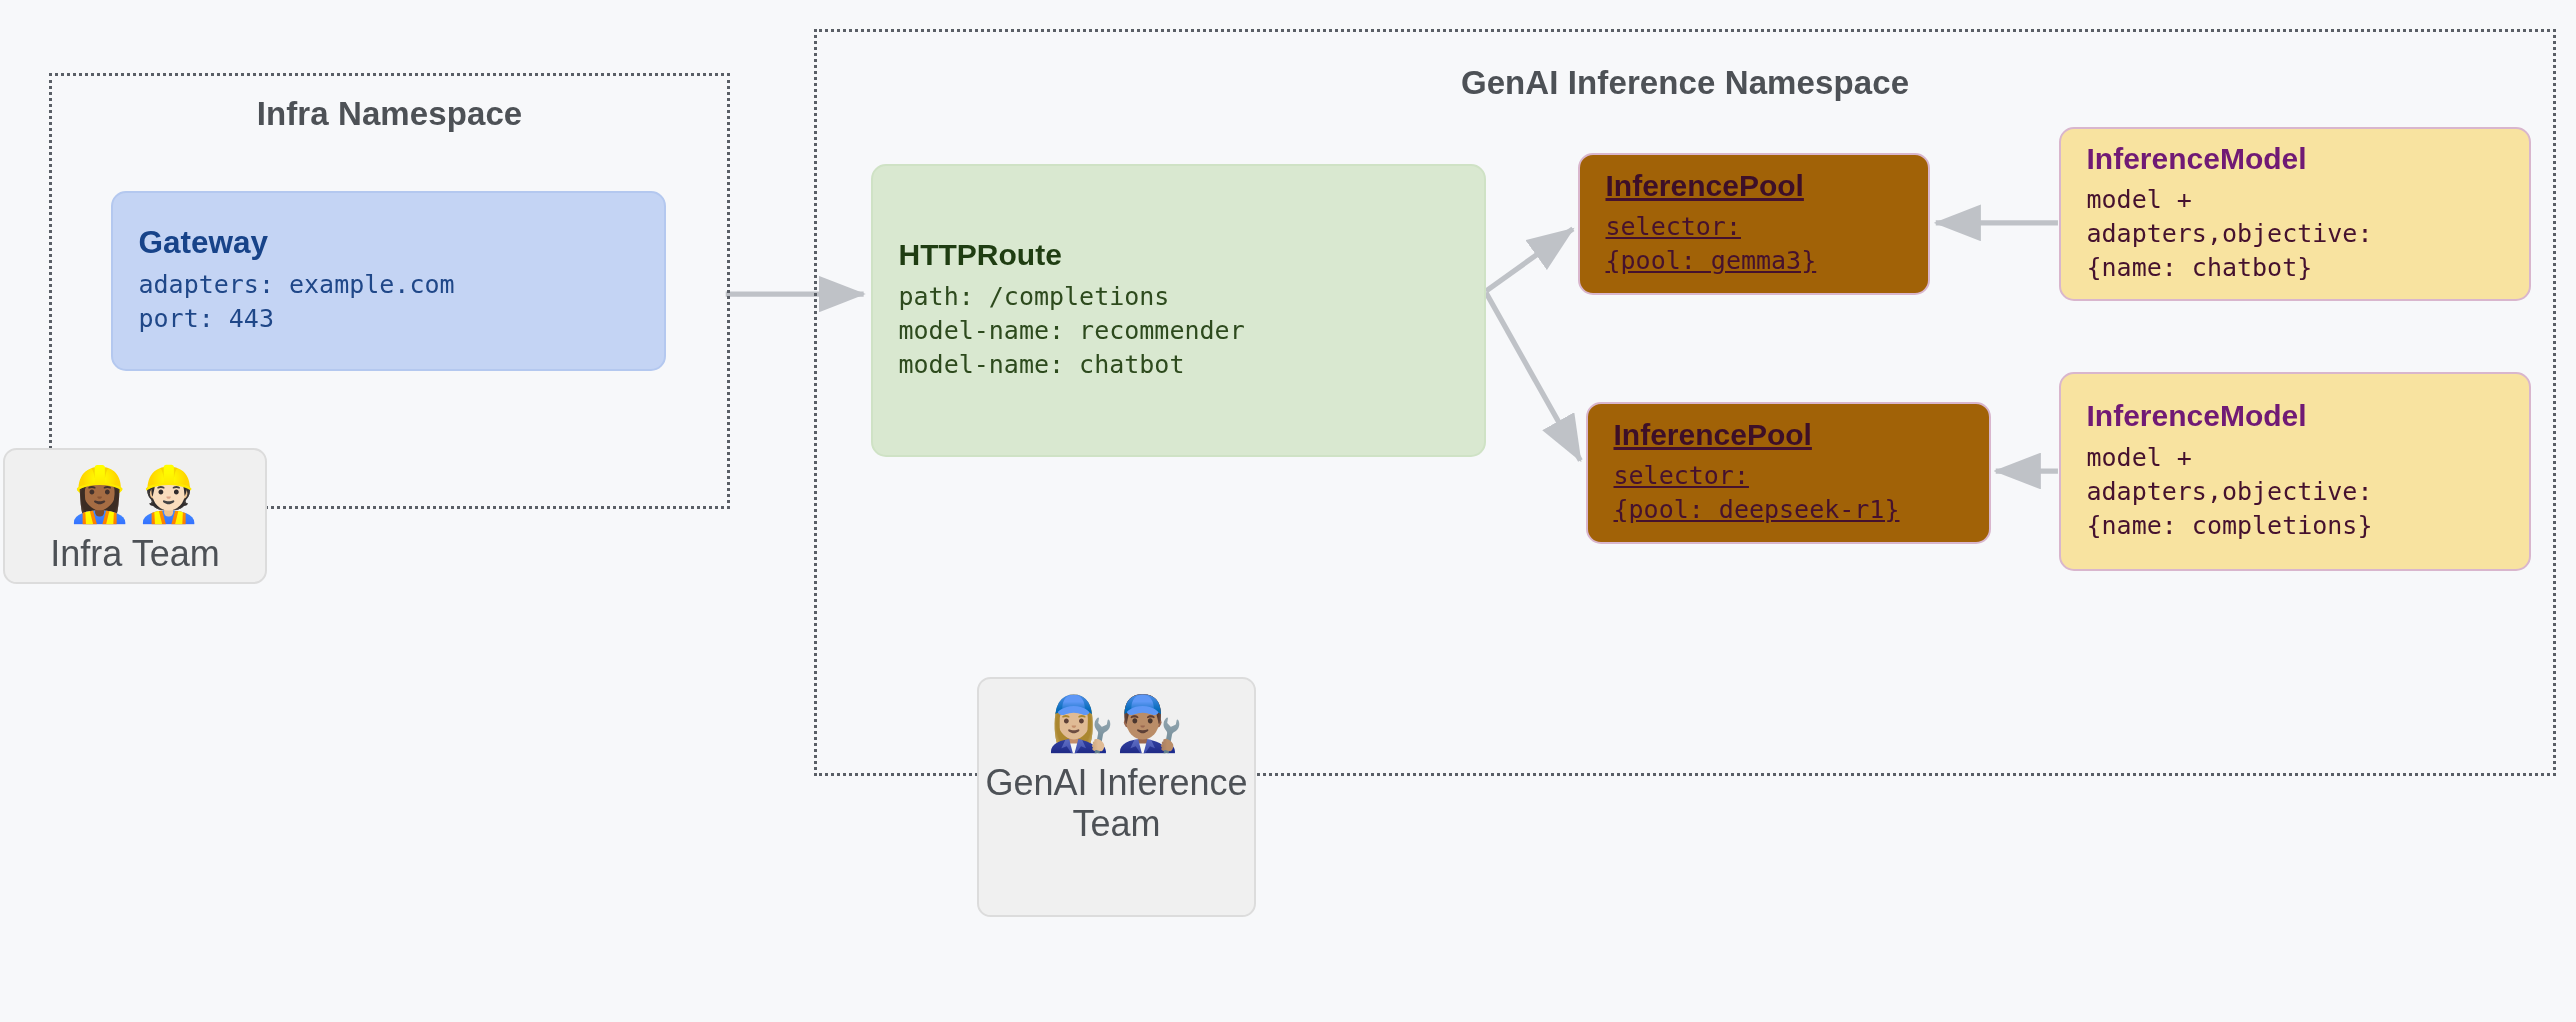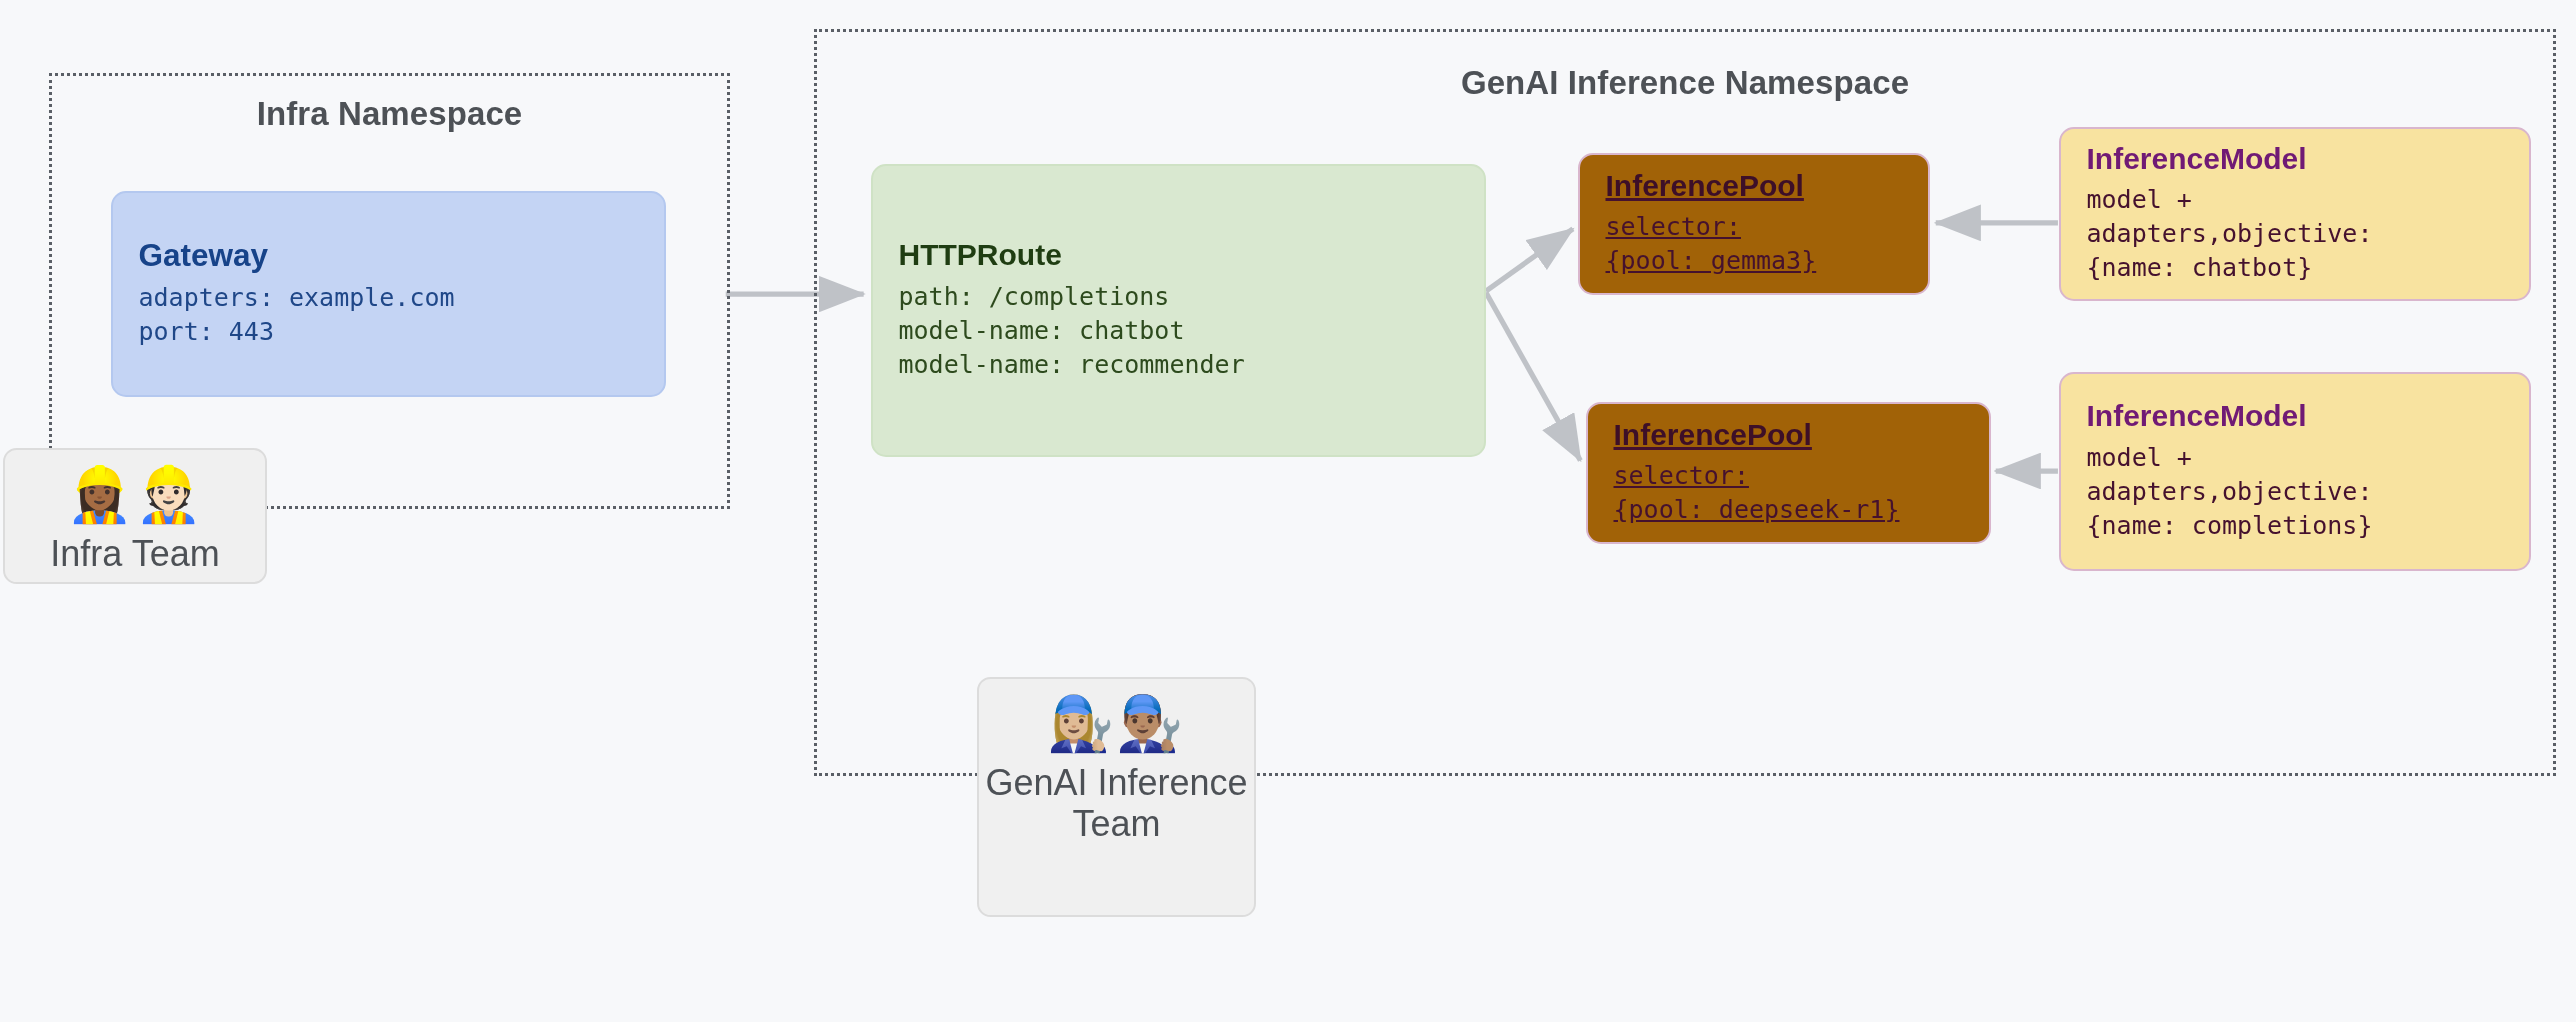--- a/index.html
+++ b/index.html
@@ -80,21 +80,21 @@
     font-size: 25px;
     line-height: 1.36;
     white-space: pre;
   }
 
   
   #gateway-node {
     left: 111px;
     top: 191px;
     width: 555px;
-    height: 206px;
+    height: 180px;
     background: #c4d4f4;
     border: 2.2px solid #b4c8ef;
     color: #1f4788;
   }
   #gateway-node .node-title { color: #174389; font-size: 31.5px; }
 
   
   #httproute-node {
     left: 871px;
     top: 164px;
@@ -227,22 +227,22 @@
 
 <div class="node" id="gateway-node">
   <div class="node-title">Gateway</div>
   <div class="node-line">adapters: example.com</div>
   <div class="node-line">port: 443</div>
 </div>
 
 <div class="node" id="httproute-node">
   <div class="node-title">HTTPRoute</div>
   <div class="node-line">path: /completions</div>
+  <div class="node-line">model-name: recommender</div>
   <div class="node-line">model-name: chatbot</div>
-  <div class="node-line">model-name: recommender</div>
 </div>
 
 <div class="node pool-node" id="inferencepool-gemma3">
   <div class="node-title">InferencePool</div>
   <div class="node-line">selector:</div>
   <div class="node-line">{pool: gemma3}</div>
 </div>
 
 <div class="node pool-node" id="inferencepool-deepseek">
   <div class="node-title">InferencePool</div>

